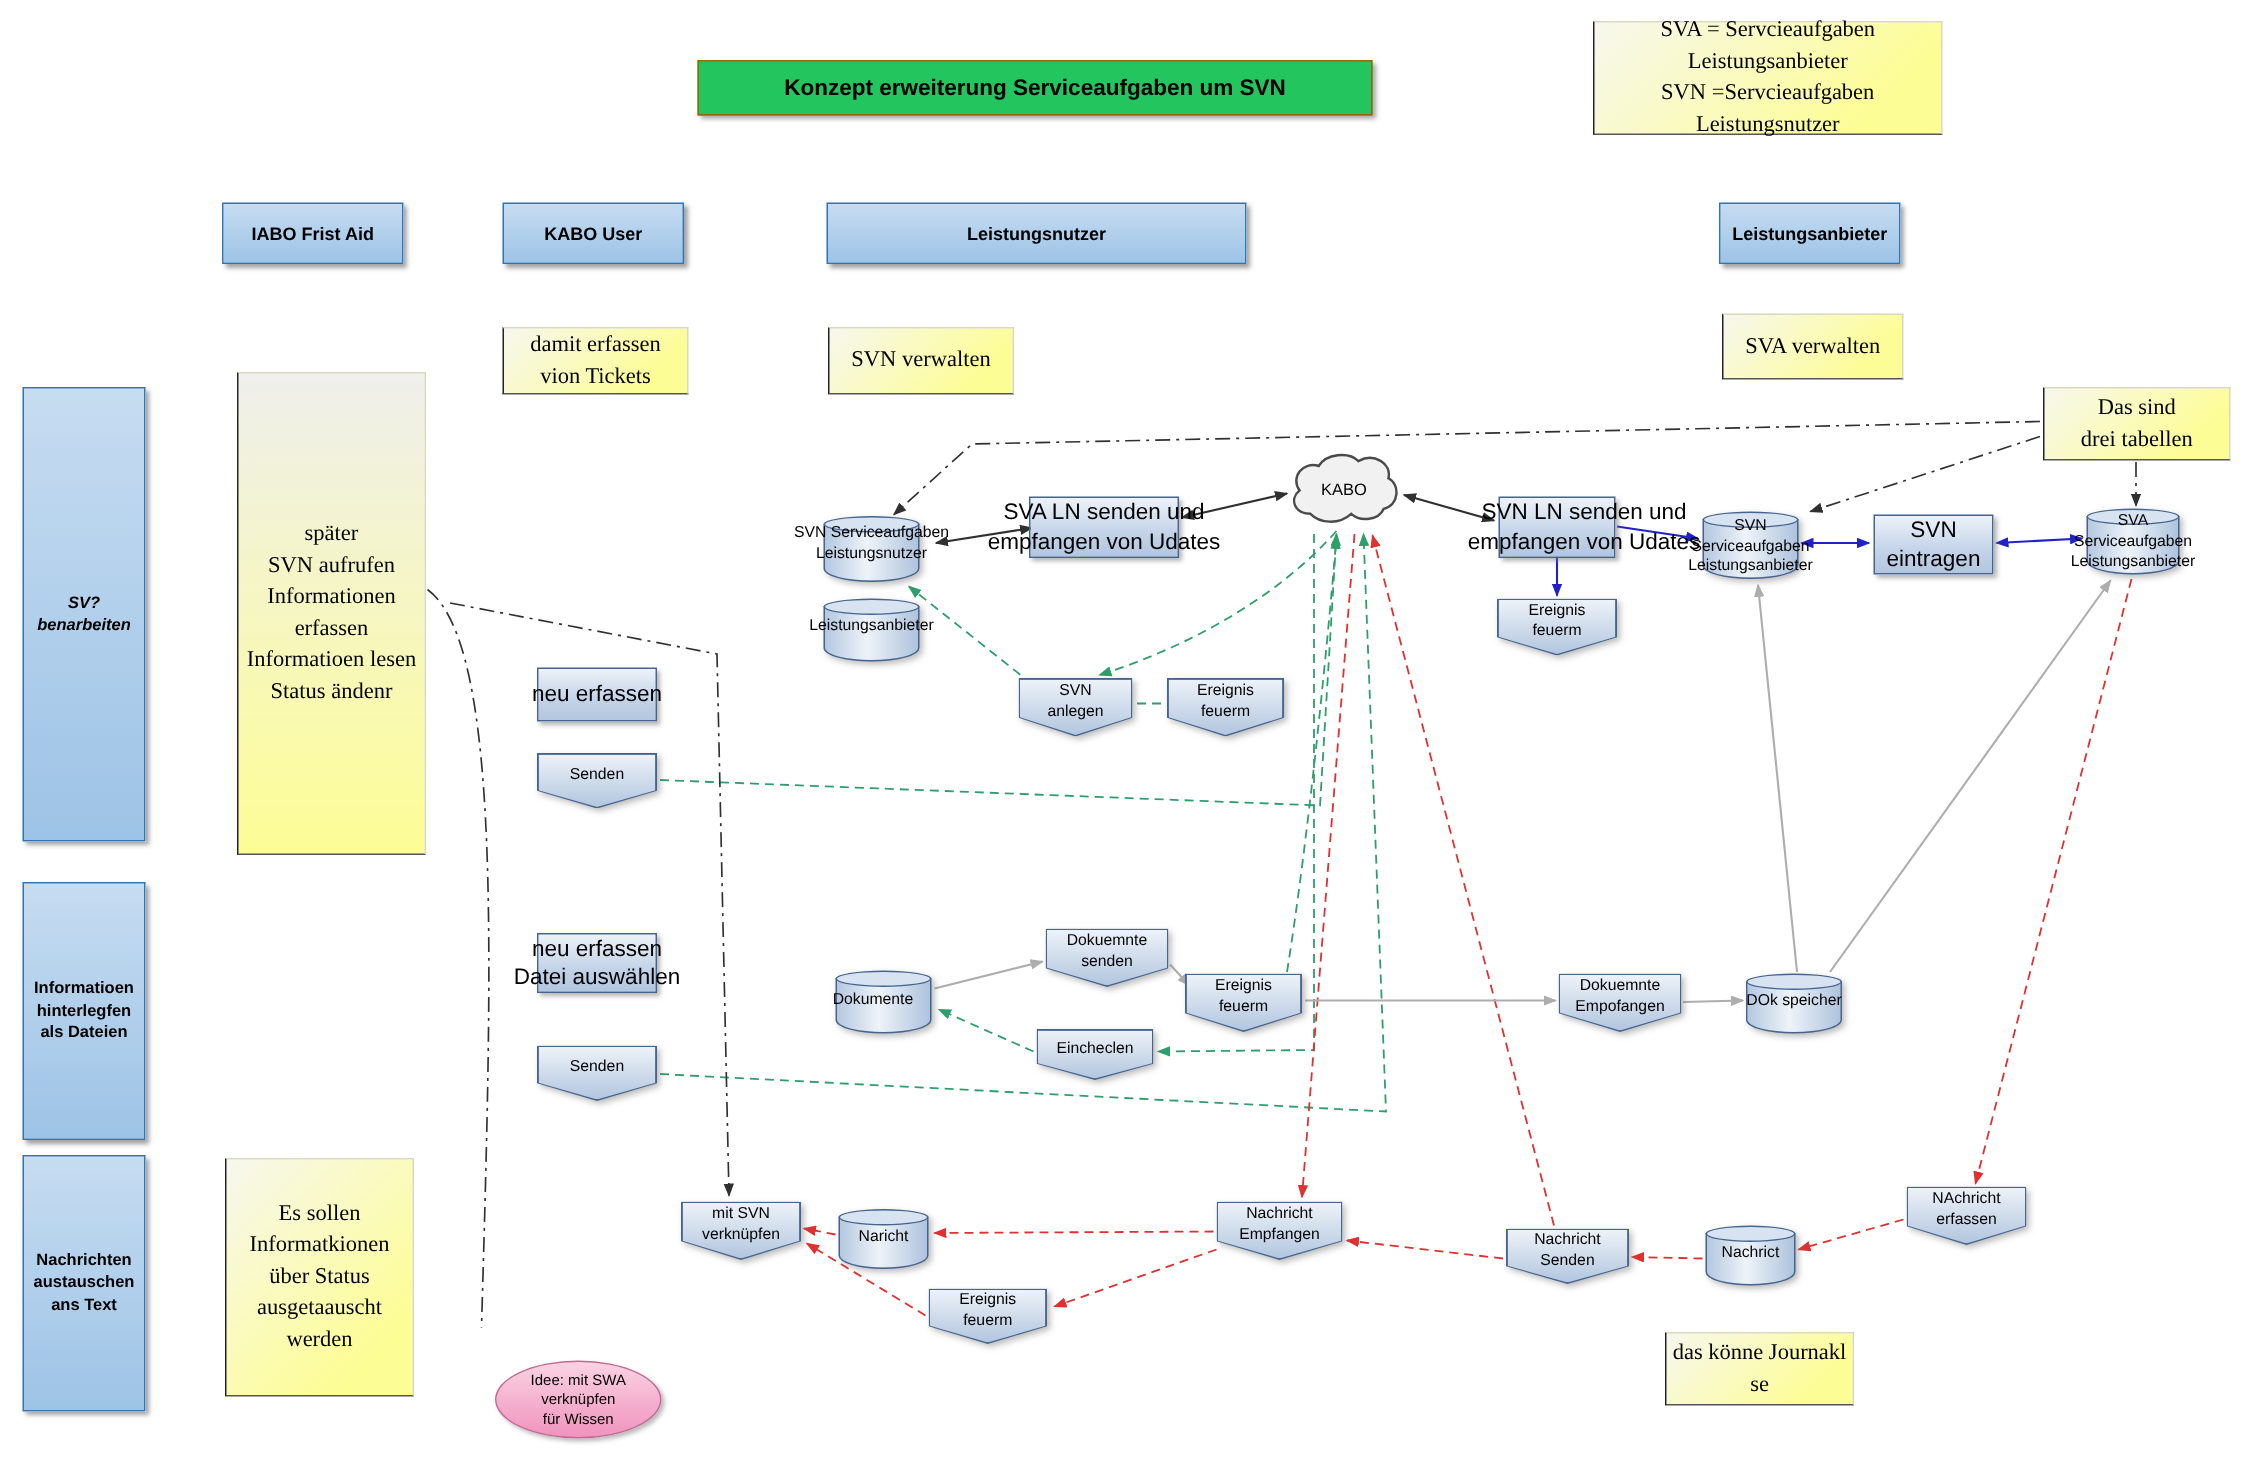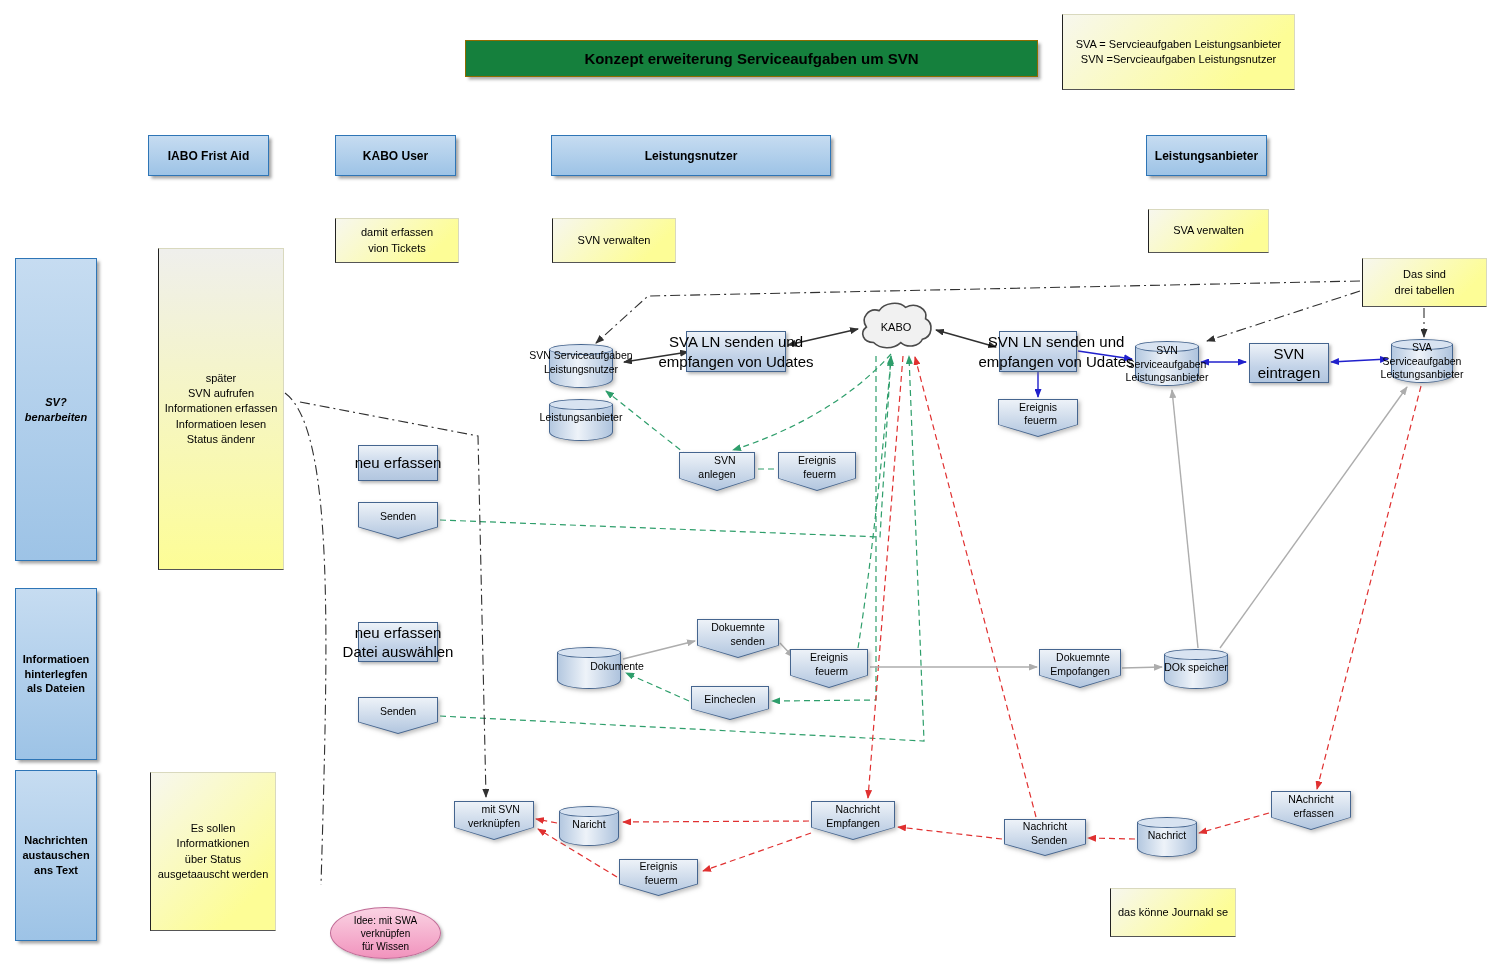--- a/index.html
+++ b/index.html
@@ -3,47 +3,47 @@
 <meta charset="utf-8">
 <style>
   html,body{margin:0;padding:0;background:#fff;}
   .canvas{
     position:relative;width:1501px;height:973px;background:#ffffff;
     font-family:"Liberation Sans",sans-serif;color:#000;overflow:hidden;
   }
   .wires{position:absolute;left:0;top:0;}
 
   .title{
-    position:absolute;left:465px;top:40px;width:573px;height:37px;
+    position:absolute;left:465px;top:40px;width:450px;height:37px;
     display:flex;align-items:center;justify-content:center;
     font-weight:bold;font-size:15px;
-    background:#15803d;border:1.5px solid #8f6b00;
+    background:#22c55e;border:1.5px solid #8f6b00;
     box-shadow:2.5px 2.5px 3px rgba(110,110,110,.6);box-sizing:border-box;
   }
   .lane{
     position:absolute;display:flex;align-items:center;justify-content:center;
     font-weight:bold;font-size:12px;text-align:center;
     background:linear-gradient(180deg,#c6dcf1 0%,#9dc3e6 100%);
     border:1px solid #2e75b6;box-shadow:2.5px 2.5px 3px rgba(110,110,110,.65);
     box-sizing:border-box;
   }
   .side{
     position:absolute;display:flex;align-items:center;justify-content:center;
     font-weight:bold;font-size:11px;line-height:1.35;text-align:center;white-space:pre-line;
     background:linear-gradient(180deg,#c6dcf1 0%,#9dc3e6 100%);
     border:1px solid #2e75b6;box-shadow:2.5px 2.5px 3px rgba(110,110,110,.65);
     box-sizing:border-box;padding:2px;
   }
   .note{
     position:absolute;display:flex;flex-direction:column;align-items:center;justify-content:center;
-    font-size:11px;line-height:1.4;text-align:center;white-space:pre-line;
+    font-size:15px;line-height:1.4;text-align:center;white-space:pre-line;
     background:linear-gradient(135deg,#f7f7ee 0%,#fdfd96 80%);
     border-top:1px solid #d9d9be;border-right:1px solid #d9d9be;
     border-left:1.5px solid #222;border-bottom:1px solid #555;
-    box-sizing:border-box;padding:3px;
+    box-sizing:border-box;padding:3px;font-family:Liberation Serif, serif;
   }
   .ellipse{
     position:absolute;border-radius:50%;
     background:linear-gradient(180deg,#fad3e3 0%,#f193bd 100%);
     border:1px solid #c06b96;box-shadow:2px 2px 3px rgba(120,120,120,.5);
     display:flex;align-items:center;justify-content:center;text-align:center;
     white-space:pre-line;font-size:10px;line-height:1.3;box-sizing:border-box;
   }
   .proc{
     position:absolute;display:flex;align-items:center;justify-content:center;
@@ -52,21 +52,21 @@
     border:1px solid #45658f;box-shadow:2px 2px 3px rgba(120,120,120,.55);
     box-sizing:border-box;
   }
   .tab{position:absolute;filter:drop-shadow(2px 2px 2px rgba(120,120,120,.5));}
   .tab .tshape{position:absolute;left:0;top:0;right:0;bottom:0;background:#45658f;
     clip-path:polygon(0 0,100% 0,100% 68%,50% 100%,0 68%);}
   .tab .tshape::before{content:"";position:absolute;left:1px;top:1px;right:1px;bottom:1px;
     background:linear-gradient(180deg,#edf2f8 0%,#b2c6df 100%);
     clip-path:polygon(0 0,100% 0,100% 68%,50% 100%,0 68%);}
   .tab .nlbl{position:absolute;left:0;right:0;top:0;bottom:20%;
-    display:flex;align-items:center;justify-content:center;text-align:right;
+    display:flex;align-items:center;justify-content:center;text-align:center;
     white-space:pre;font-size:10.5px;line-height:1.3;}
   .cyl{position:absolute;filter:drop-shadow(2px 2px 2px rgba(120,120,120,.5));}
   .cyl::before{content:"";position:absolute;left:0;right:0;top:5px;bottom:0;box-sizing:border-box;
     background:linear-gradient(90deg,#b4c8e0 0%,#eef3f9 45%,#aec3dd 100%);
     border:1px solid #45658f;border-radius:0 0 50% 50% / 0 0 9px 9px;}
   .cyl::after{content:"";position:absolute;left:0;right:0;top:0;height:11px;box-sizing:border-box;
     background:#d8e3f1;border:1px solid #45658f;border-radius:50%;}
   .nlabel{position:absolute;text-align:center;white-space:pre;font-size:10.5px;line-height:1.3;z-index:5;}
   .cloud{position:absolute;}
   .cloud svg{position:absolute;left:0;top:0;width:100%;height:100%;}
@@ -200,21 +200,21 @@
   </div>
 
   <div class="cyl" style="left:549px;top:344px;width:64px;height:44px;"></div>
   <div class="nlabel" style="left:512px;top:349px;width:138px;">SVN Serviceaufgaben
 Leistungsnutzer</div>
 
   <div class="cyl" style="left:549px;top:399px;width:64px;height:42px;"></div>
   <div class="nlabel" style="left:517px;top:411px;width:128px;">Leistungsanbieter</div>
 
   <div class="cyl" style="left:557px;top:647px;width:64px;height:42px;"></div>
-  <div class="nlabel" style="left:573px;top:660px;width:88px;">Dokumente</div>
+  <div class="nlabel" style="left:538px;top:660px;width:88px;">Dokumente</div>
 
   <div class="cyl" style="left:559px;top:806px;width:60px;height:40px;"></div>
   <div class="nlabel" style="left:552px;top:818px;width:74px;">Naricht</div>
 
   <div class="cyl" style="left:1137px;top:817px;width:60px;height:40px;"></div>
   <div class="nlabel" style="left:1130px;top:829px;width:74px;">Nachrict</div>
 
   <div class="cyl" style="left:1135px;top:341px;width:64px;height:45px;"></div>
   <div class="nlabel" style="left:1116px;top:344px;width:102px;">SVN
 Serviceaufgaben

